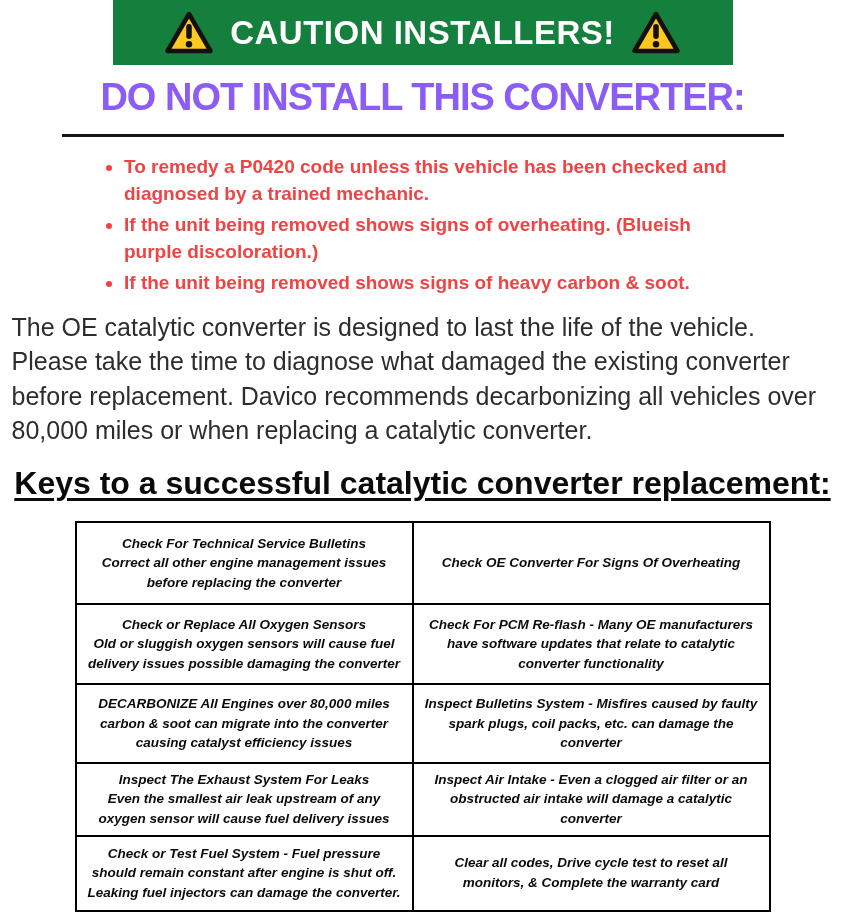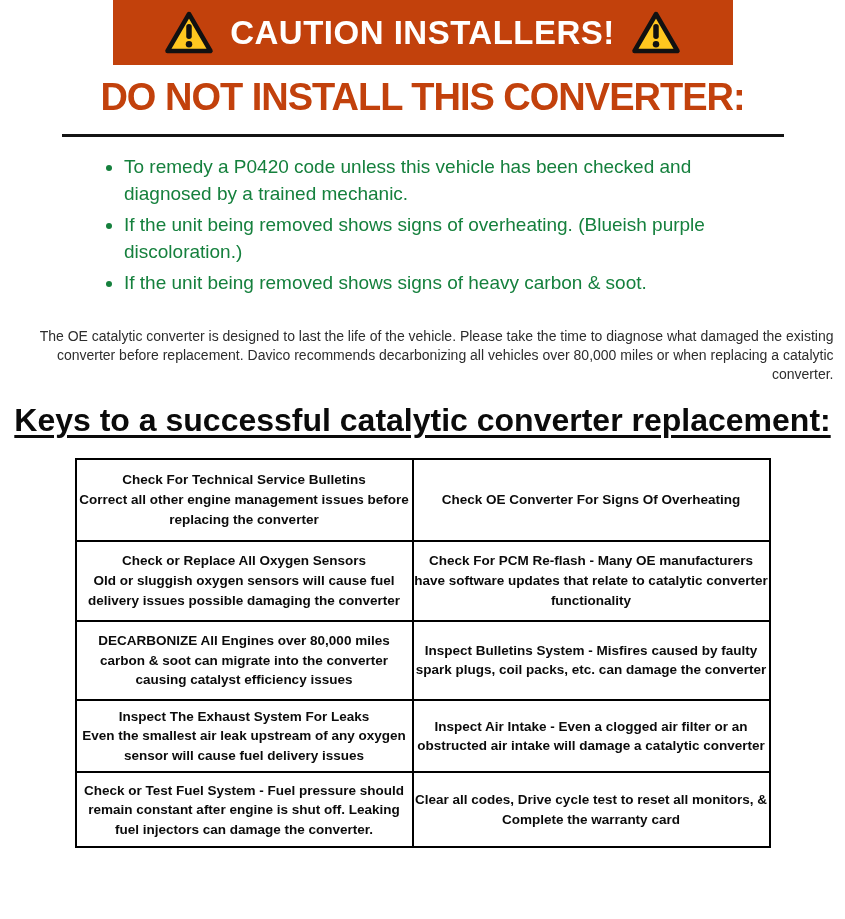--- a/index.html
+++ b/index.html
@@ -8,70 +8,70 @@
     background: #ffffff;
     font-family: "Liberation Sans", sans-serif;
     color: #0d0d0d;
     overflow: hidden;
   }
 
   
   .banner {
     width: 620px; height: 65px;
     margin: 0 auto;
-    background: #c2410c;
+    background: #15803d;
     display: flex; align-items: center; justify-content: center;
     gap: 16px;
   }
   .banner-text {
     color: #ffffff;
     font-size: 33px;
     font-weight: 800;
     letter-spacing: 0.5px;
     white-space: nowrap;
   }
   .warn-icon svg { width: 50px; height: 46px; display: block; }
 
   
   .page-title {
     margin-top: 11px;
     text-align: center;
     font-size: 38px;
     font-weight: 800;
     letter-spacing: -1px;
-    color: #c2410c;
+    color: #8b5cf6;
     white-space: nowrap;
   }
   .title-divider {
     width: 722px; height: 3px;
     background: #141414;
     margin: 15px auto 0;
   }
 
   
   .warning-list {
     width: 625px;
     margin: 17px 0 0 103px;
     list-style: disc;
     padding-left: 21px;
   }
   .warning-list li {
     font-size: 19px;
-    font-weight: 400;
+    font-weight: 700;
     line-height: 1.42;
     margin-bottom: 4px;
-    color: #15803d;
+    color: #ef4444;
   }
 
   
   .intro-paragraph {
     width: 822px;
-    margin: 30px auto 0;
-    text-align: right;
-    font-size: 14px;
+    margin: 13px auto 0;
+    text-align: left;
+    font-size: 25px;
     font-weight: 400;
     line-height: 1.38;
     color: #2d2d2d;
   }
 
   
   .table-heading {
     margin-top: 17px;
     text-align: center;
     font-size: 32px;
@@ -89,23 +89,24 @@
     border-collapse: collapse;
     table-layout: fixed;
   }
   .checklist-table td {
     border: 2.5px solid #000000;
     text-align: center;
     vertical-align: middle;
     font-size: 13.5px;
     font-weight: 700;
     line-height: 1.45;
-    padding: 6px 0;
+    padding: 6px 10px;
     white-space: pre-line;
     color: #0b0b0b;
+    font-style: italic;
   }
   .col-left  { width: 337px; }
   .col-right { width: 357px; }
   .cell-large { font-size: 15.5px; }
   .row-0 { height: 82px; }
   .row-1 { height: 80px; }
   .row-2 { height: 79px; }
   .row-3 { height: 56px; }
   .row-4 { height: 67px; }
   .row-5 { height: 75px; }

